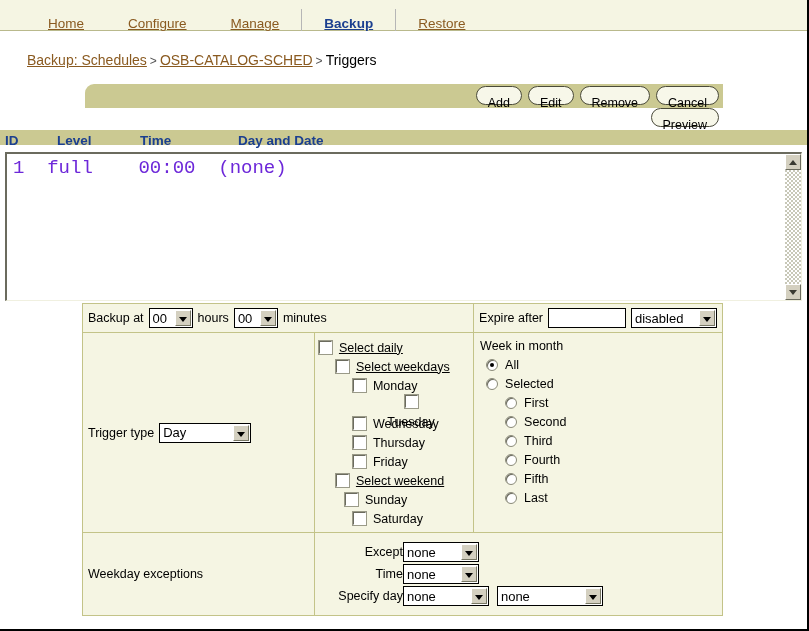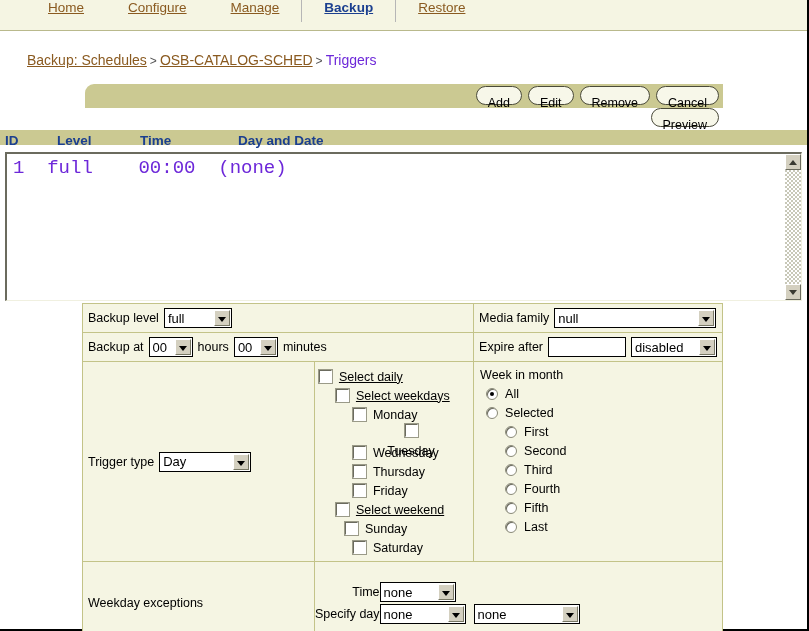--- a/index.html
+++ b/index.html
@@ -35,21 +35,21 @@
     height: 31px;
     background: #f5f5e3;
     border-bottom: 1px solid #b9b98c;
     box-sizing: border-box;
   }
   .nav-items {
     position: absolute;
     left: 26px; top: 0;
     height: 31px;
     display: flex;
-    align-items: flex-start;
+    align-items: flex-end;
   }
   .nav-link {
     color: #8a5a20;
     text-decoration: underline;
     font-size: 13.5px;
     padding: 0 22px;
     cursor: pointer;
     white-space: nowrap;
   }
   .nav-link.active {
@@ -73,21 +73,21 @@
   .crumb-link {
     color: #8a5a20;
     text-decoration: underline;
     cursor: pointer;
   }
   .crumb-sep {
     color: #555;
     padding: 0 3px;
     font-size: 12px;
   }
-  .crumb-current { color: #6d28d9; }
+  .crumb-current { color: #000000; }
 
   
   .toolbar {
     position: absolute;
     left: 85px; top: 84px;
     width: 638px;
     height: 24px;
     background: #cbc992;
     border-top-left-radius: 9px;
     box-sizing: border-box;
@@ -360,40 +360,20 @@
         </div>
       <div class="sb-btn down">
           <span class="sb-arrow"></span>
         </div>
     </div>
   </div>
 
   <table class="form-table">
 
     <tbody>
-        <tr>
-      <td colspan="2" style="width:311px">
-        <div class="cellpad row-inline">
-          <span class="lbl">Backup level</span>
-          <span class="sel" style="width:68px">
-            <span class="txt">full</span>
-            <span class="arrow-box"></span>
-          </span>
-        </div>
-      </td>
-      <td colspan="2">
-        <div class="cellpad row-inline">
-          <span class="lbl">Media family</span>
-          <span class="sel" style="width:162px">
-            <span class="txt">null</span>
-            <span class="arrow-box"></span>
-          </span>
-        </div>
-      </td>
-    </tr>
 
     <tr>
       <td colspan="2">
         <div class="cellpad row-inline">
           <span class="lbl">Backup at</span>
           <span class="sel" style="width:44px">
             <span class="txt">00</span>
             <span class="arrow-box"></span>
           </span>
           <span class="lbl">hours</span>
@@ -511,20 +491,30 @@
       </td>
     </tr>
 
     <tr>
       <td style="height:82px">
         <div class="cellpad lbl">Weekday exceptions</div>
       </td>
       <td colspan="3">
         <table style="border-collapse:collapse">
           <tbody>
+                <tr>
+            <td style="border:none;width:88px" class="right-lbl">Except</td>
+            <td style="border:none;padding:1px 0">
+              <span class="sel" style="width:76px">
+                <span class="txt">none</span>
+                <span class="arrow-box"></span>
+              </span>
+            </td>
+            <td style="border:none"></td>
+          </tr>
           <tr>
             <td style="border:none" class="right-lbl">Time</td>
             <td style="border:none;padding:1px 0">
               <span class="sel" style="width:76px">
                 <span class="txt">none</span>
                 <span class="arrow-box"></span>
               </span>
             </td>
             <td style="border:none"></td>
           </tr>

